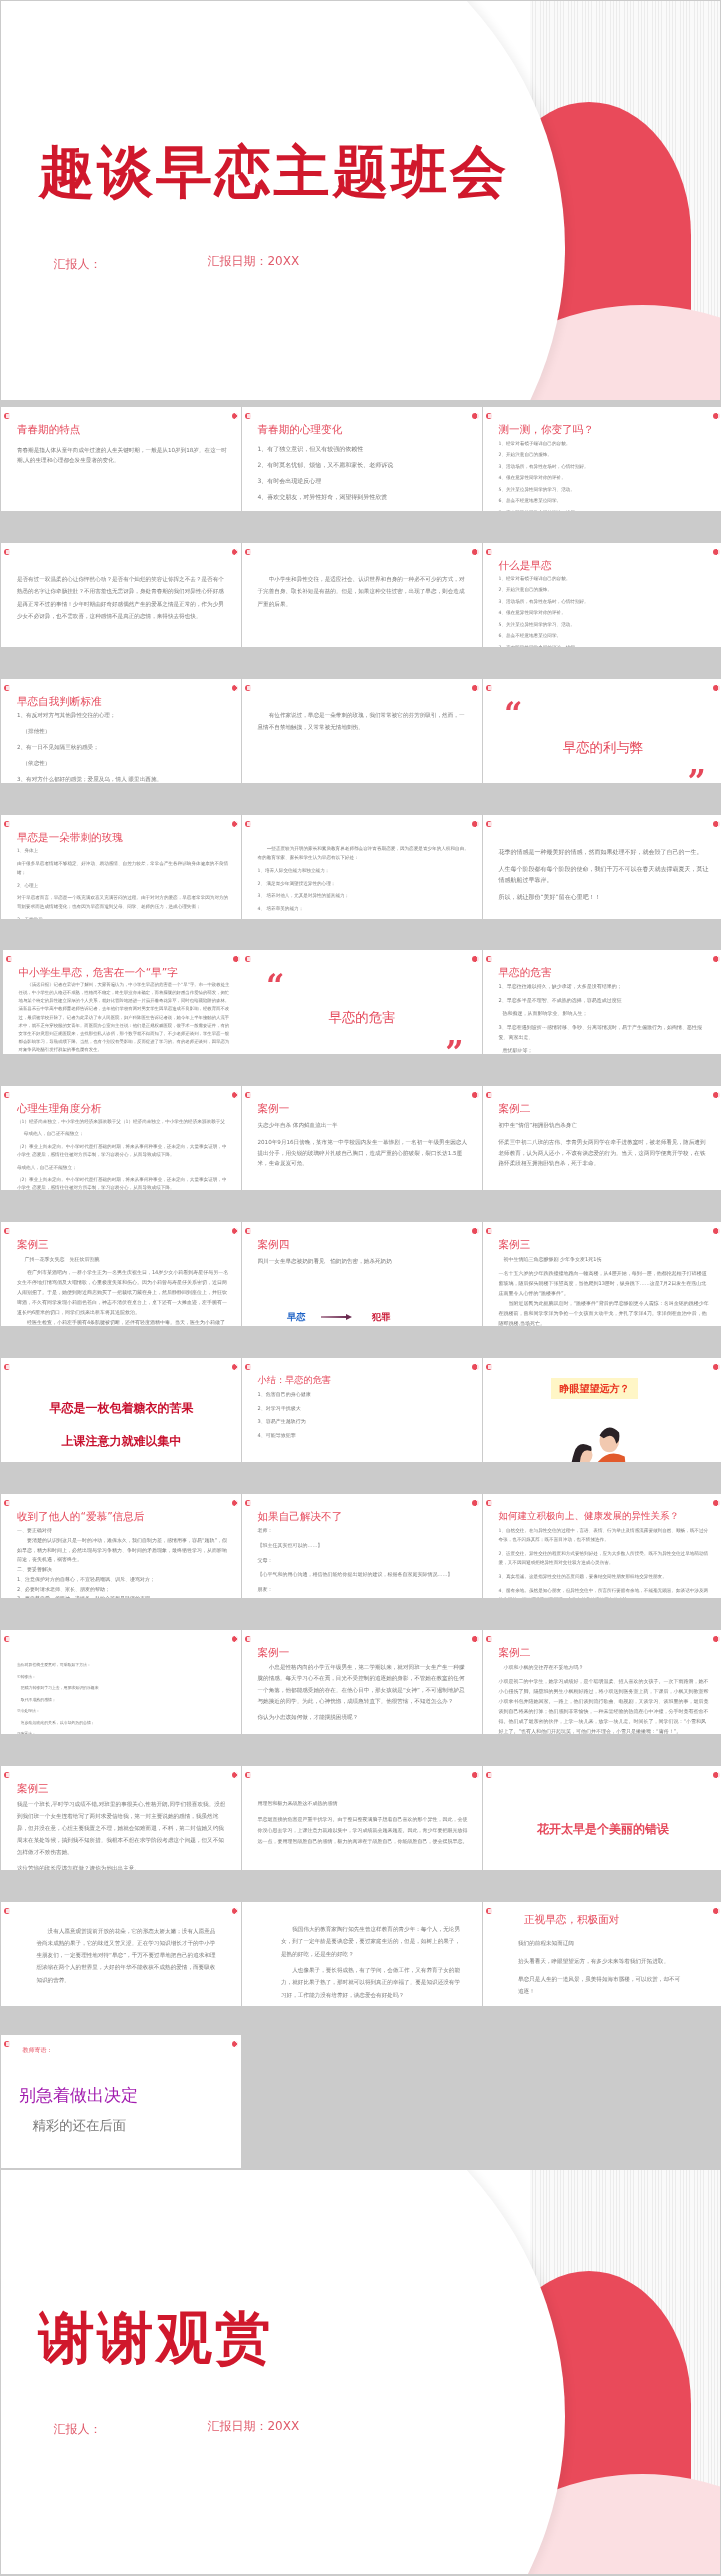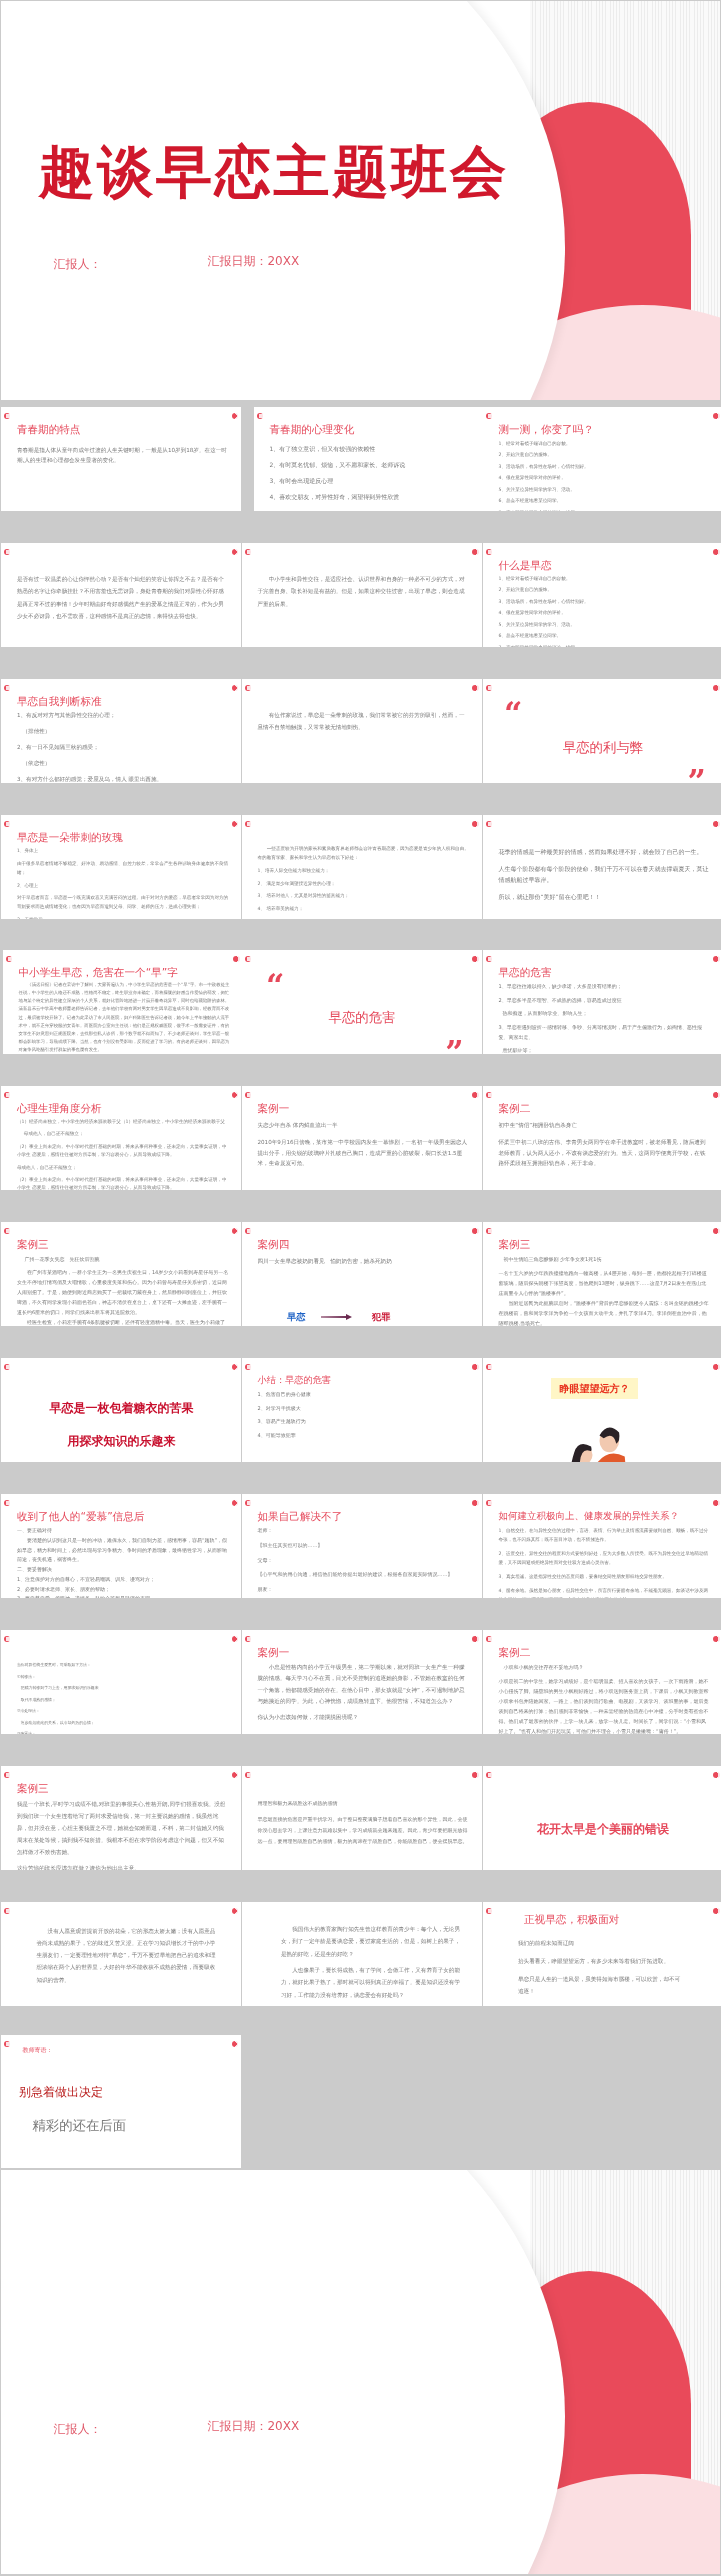--- a/index.html
+++ b/index.html
@@ -81,21 +81,21 @@
 <div class="grid" style="top:0;">
 
   <div class="slide" style="left:1.4px;top:407px;">
     <span class="dot-l"></span>
       <span class="dot-r"></span>
     <div class="s-title">青春期的特点</div>
     <div class="s-body" style="top:38px;">
         <p>青春期是指人体从童年向成年过渡的人生关键时期，一般是从10岁到18岁。在这一时期,人的生理和心理都会发生显著的变化。</p>
       </div>
   </div>
-  <div class="slide" style="left:254px;top:407px;">
+  <div class="slide" style="left:242px;top:407px;">
     <span class="dot-l"></span>
       <span class="dot-r"></span>
     <div class="s-title">青春期的心理变化</div>
     <div class="s-body" style="top:37px;font-size:6px;line-height:1.6;">
       <p style="margin-bottom:6.3px;">1、有了独立意识，但又有较强的依赖性</p>
       <p style="margin-bottom:6.3px;">2、有时莫名忧郁、烦恼，又不愿和家长、老师诉说</p>
       <p style="margin-bottom:6.3px;">3、有时会出现逆反心理</p>
       <p>4、喜欢交朋友，对异性好奇，渴望得到异性欣赏</p>
     </div>
   </div>
@@ -303,21 +303,21 @@
       <p style="padding-left:1em;margin-bottom:4.2px;">初中生情陷三角恋酿惨剧 少年争女友1死1伤</p>
       <p style="margin-bottom:0;">一名十五六岁的少年跌跌撞撞地跑向一幢高楼，从4层开始，每到一层，他都抡起棍子打碎楼道窗玻璃，随后探头朝楼下张望高度，当他爬到13层时，纵身跳下……这是7月2日发生在燕山北庄南里令人心悸的“跳楼事件”。</p>
       <p class="indent">当附近居民为此扼腕叹息时，“跳楼事件”背后的早恋惨剧更令人震惊：名叫金铭的跳楼少年在跳楼前，曾和同学李洋为争抢一个女孩而大动干戈，并扎了李洋4刀。李洋倒在血泊中后，他随即跳楼,当场死亡。</p>
     </div>
   </div>
 
   <div class="slide" style="left:1.4px;top:1358px;">
     <span class="dot-l"></span>
       <span class="dot-r"></span>
     <div class="big-red" style="top:42px;font-size:12px;">早恋是一枚包着糖衣的苦果</div>
-    <div class="big-red" style="top:75px;font-size:12px;">用探求知识的乐趣来</div>
+    <div class="big-red" style="top:75px;font-size:12px;">上课注意力就难以集中</div>
   </div>
   <div class="slide" style="left:242px;top:1358px;">
     <span class="dot-l"></span>
       <span class="dot-r"></span>
     <div class="s-title" style="font-size:9.2px;">小结：早恋的危害</div>
     <div class="s-body md" style="top:32px;line-height:1.6;">
       <p style="margin-bottom:5.6px;">1、危害自己的身心健康</p>
       <p style="margin-bottom:5.6px;">2、对学习干扰极大</p>
       <p style="margin-bottom:5.6px;">3、容易产生越轨行为</p>
       <p>4、可能导致犯罪</p>
@@ -455,26 +455,27 @@
       <p style="margin-bottom:5.6px;">我们的前程未知而辽阔</p>
       <p style="margin-bottom:5.6px;">抬头看看天，睁眼望望远方，有多少未来等着我们开拓进取。</p>
       <p>早恋只是人生的一道风景，虽美得如海市蜃楼，可以欣赏，却不可追逐！</p>
     </div>
   </div>
 
   <div class="slide" style="left:1.4px;top:2035px;height:133px;">
     <span class="dot-l"></span>
       <span class="dot-r"></span>
     <div style="position:absolute;left:21px;top:11.3px;color:#e5485a;font-size:6px;">教师寄语：</div>
-    <div style="position:absolute;left:17.6px;top:49px;color:#b91c1c;font-size:12px;">别急着做出决定</div>
+    <div style="position:absolute;left:17.6px;top:49px;color:#a21caf;font-size:17px;">别急着做出决定</div>
     <div style="position:absolute;left:31px;top:82px;color:#7a7a7a;font-size:13.4px;">精彩的还在后面</div>
   </div>
 </div>
 
 <div class="cover" style="top:2170px;height:404px;">
   <div class="stripes"></div>
   <div class="blob-red"></div>
   <div class="blob-pink"></div>
   <div class="blob-white"></div>
+  <div class="title" style="top:131px;font-size:56px;">谢谢观赏</div>
   <div class="meta" style="left:52px;top:251px;">汇报人：</div>
   <div class="meta" style="left:206px;top:248px;">汇报日期：20XX</div>
 </div>
 
 
 </body></html>

